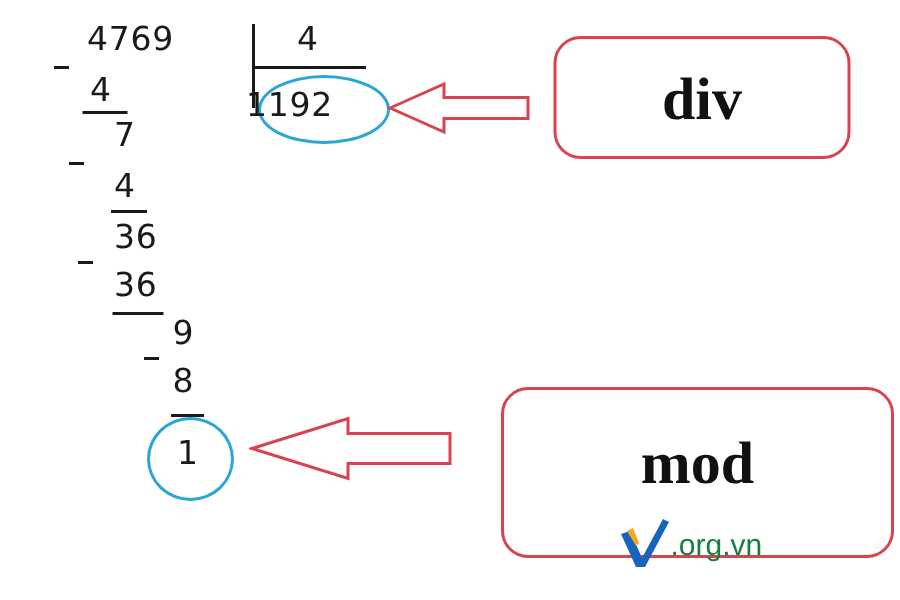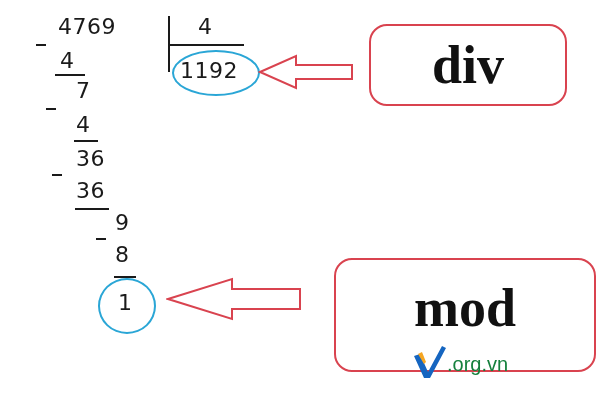--- a/index.html
+++ b/index.html
@@ -5,39 +5,39 @@
   html, body { margin:0; padding:0; }
   body { width:600px; height:400px; background:#ffffff; position:relative; overflow:hidden;
          font-family:"DejaVu Sans", sans-serif; color:#1a1a1a; }
   .num { position:absolute; font-size:22px; line-height:26px; letter-spacing:0.5px; }
   .minus { position:absolute; width:10px; height:2px; background:#1a1a1a; }
   .uline { position:absolute; height:2px; background:#1a1a1a; }
   .vline { position:absolute; width:2px; background:#1a1a1a; }
   .ellipse { position:absolute; border:2px solid #2aa6d6; border-radius:50%; box-sizing:border-box; }
   .label-box { position:absolute; border:2px solid #d9434f; border-radius:18px; box-sizing:border-box;
                display:flex; align-items:center; justify-content:center;
-               font-family:"Liberation Serif", serif; font-weight:bold; font-size:54px; color:#111; }
+               font-family:"Liberation Serif", serif; font-weight:bold; font-size:40px; color:#111; }
   .arrow { position:absolute; }
   .logo { position:absolute; display:flex; align-items:flex-end; }
   .logo .v { width:34px; height:34px; }
   .logo .gbc { font-family:"Liberation Sans", sans-serif; font-weight:bold; font-size:32px; color:#1565c0; line-height:30px; margin-left:-4px; }
   .logo .dom { font-family:"Liberation Sans", sans-serif; font-size:20px; color:#15803d; margin-left:1px; margin-bottom:2px; }
 </style>
 </head>
 <body>
 
 <div class="minus" style="left:36px;top:44px;"></div>
 <div class="num" style="left:58px;top:14px;">4769</div>
 
 <div class="vline" style="left:168px;top:16px;height:56px;"></div>
 <div class="uline" style="left:168px;top:44px;width:76px;"></div>
 <div class="num" style="left:198px;top:14px;">4</div>
 
 <div class="ellipse" style="left:172px;top:50px;width:88px;height:46px;"></div>
-<div class="num" style="left:180px;top:58px;">1192</div>
+<div class="num" style="left:164px;top:58px;">1192</div>
 
 <div class="num" style="left:60px;top:48px;">4</div>
 <div class="uline" style="left:55px;top:74px;width:30px;"></div>
 <div class="num" style="left:76px;top:78px;">7</div>
 
 <div class="minus" style="left:46px;top:108px;"></div>
 <div class="num" style="left:76px;top:112px;">4</div>
 <div class="uline" style="left:74px;top:140px;width:24px;"></div>
 <div class="num" style="left:76px;top:146px;">36</div>
 

